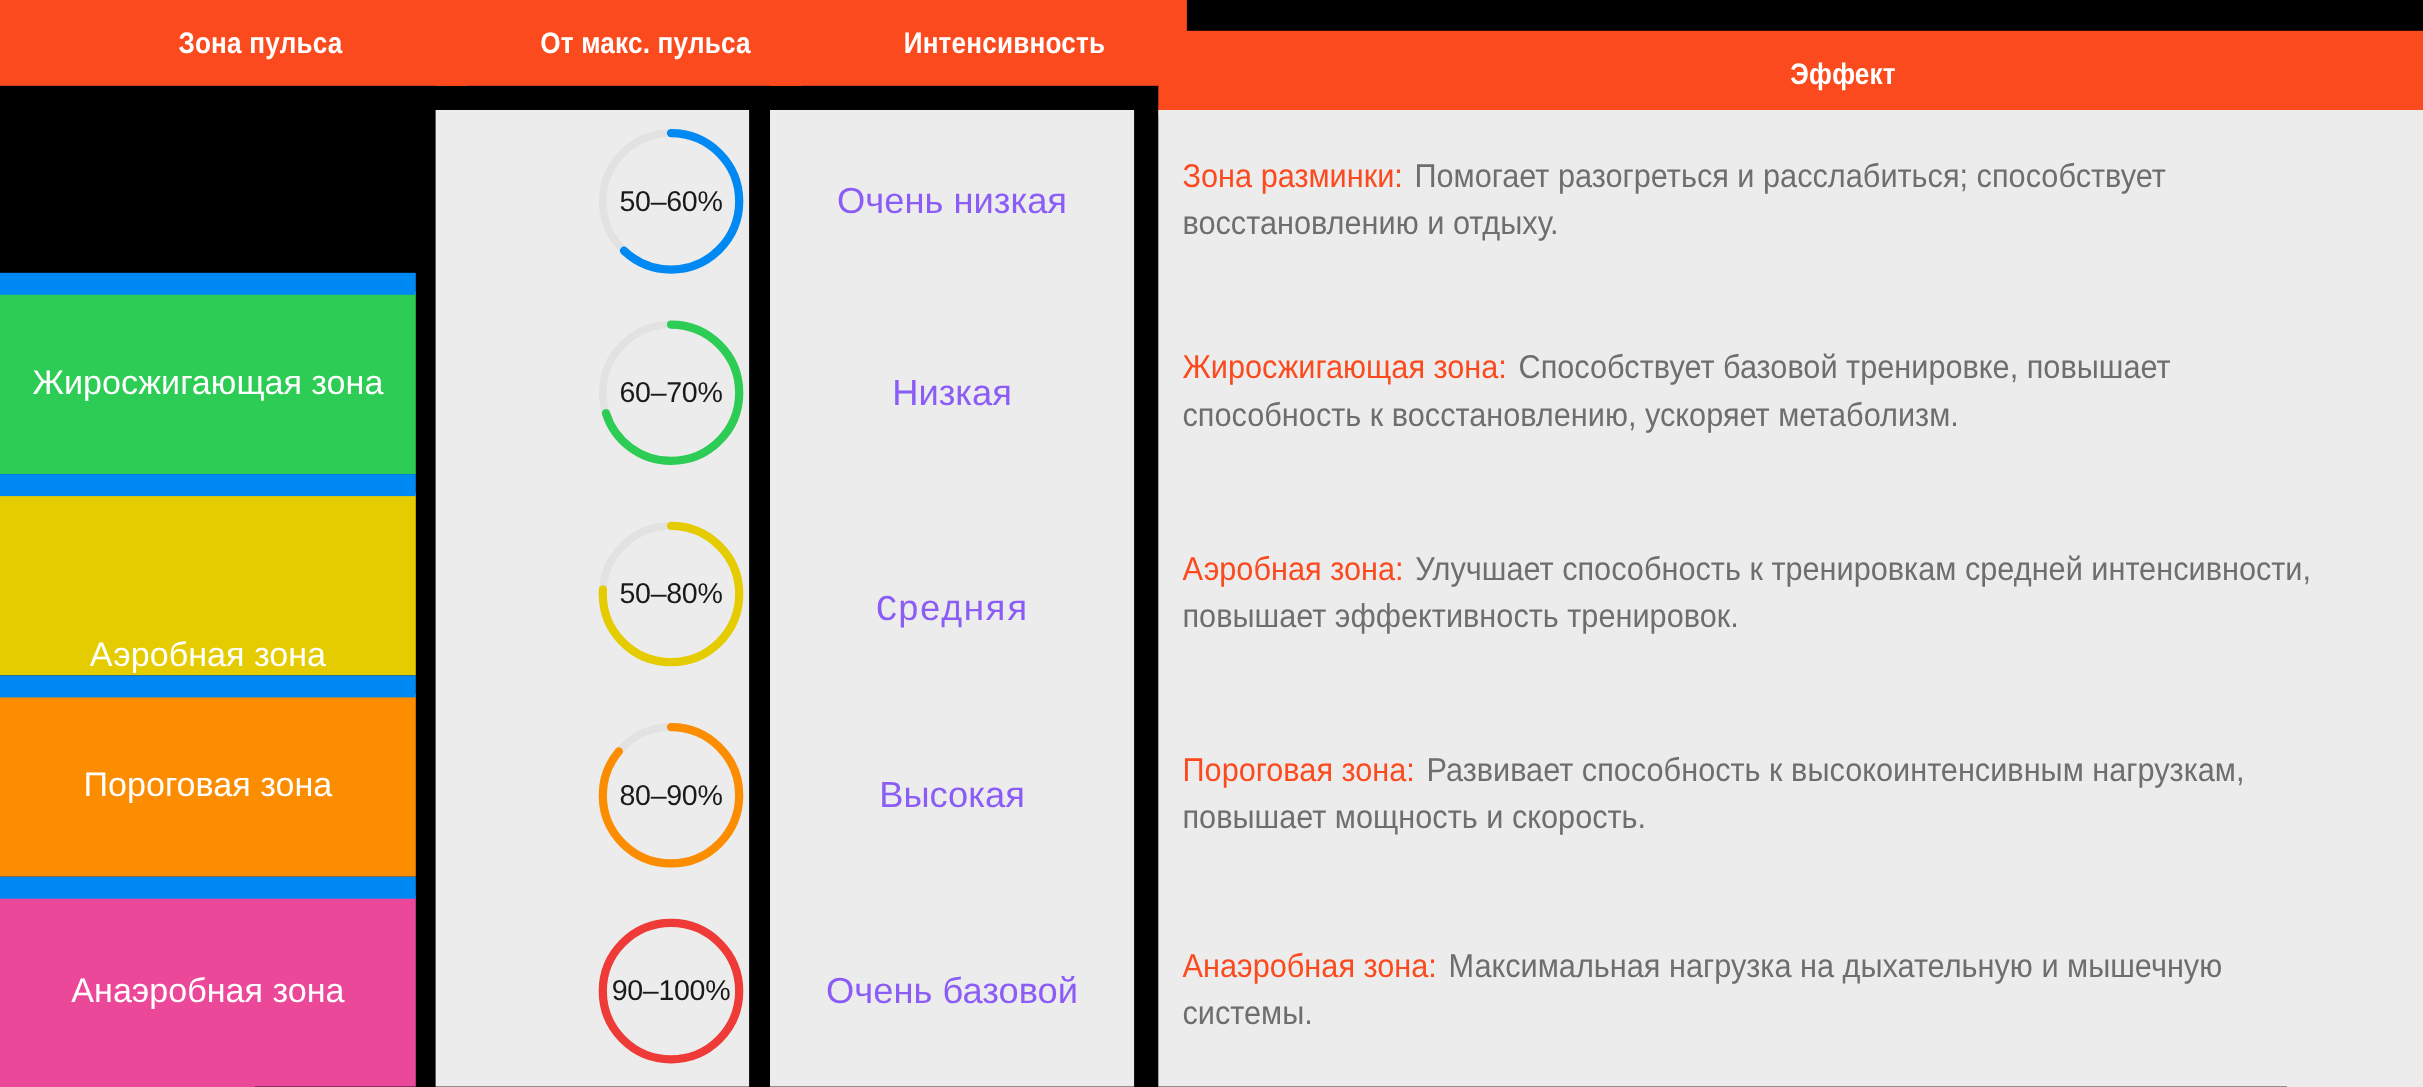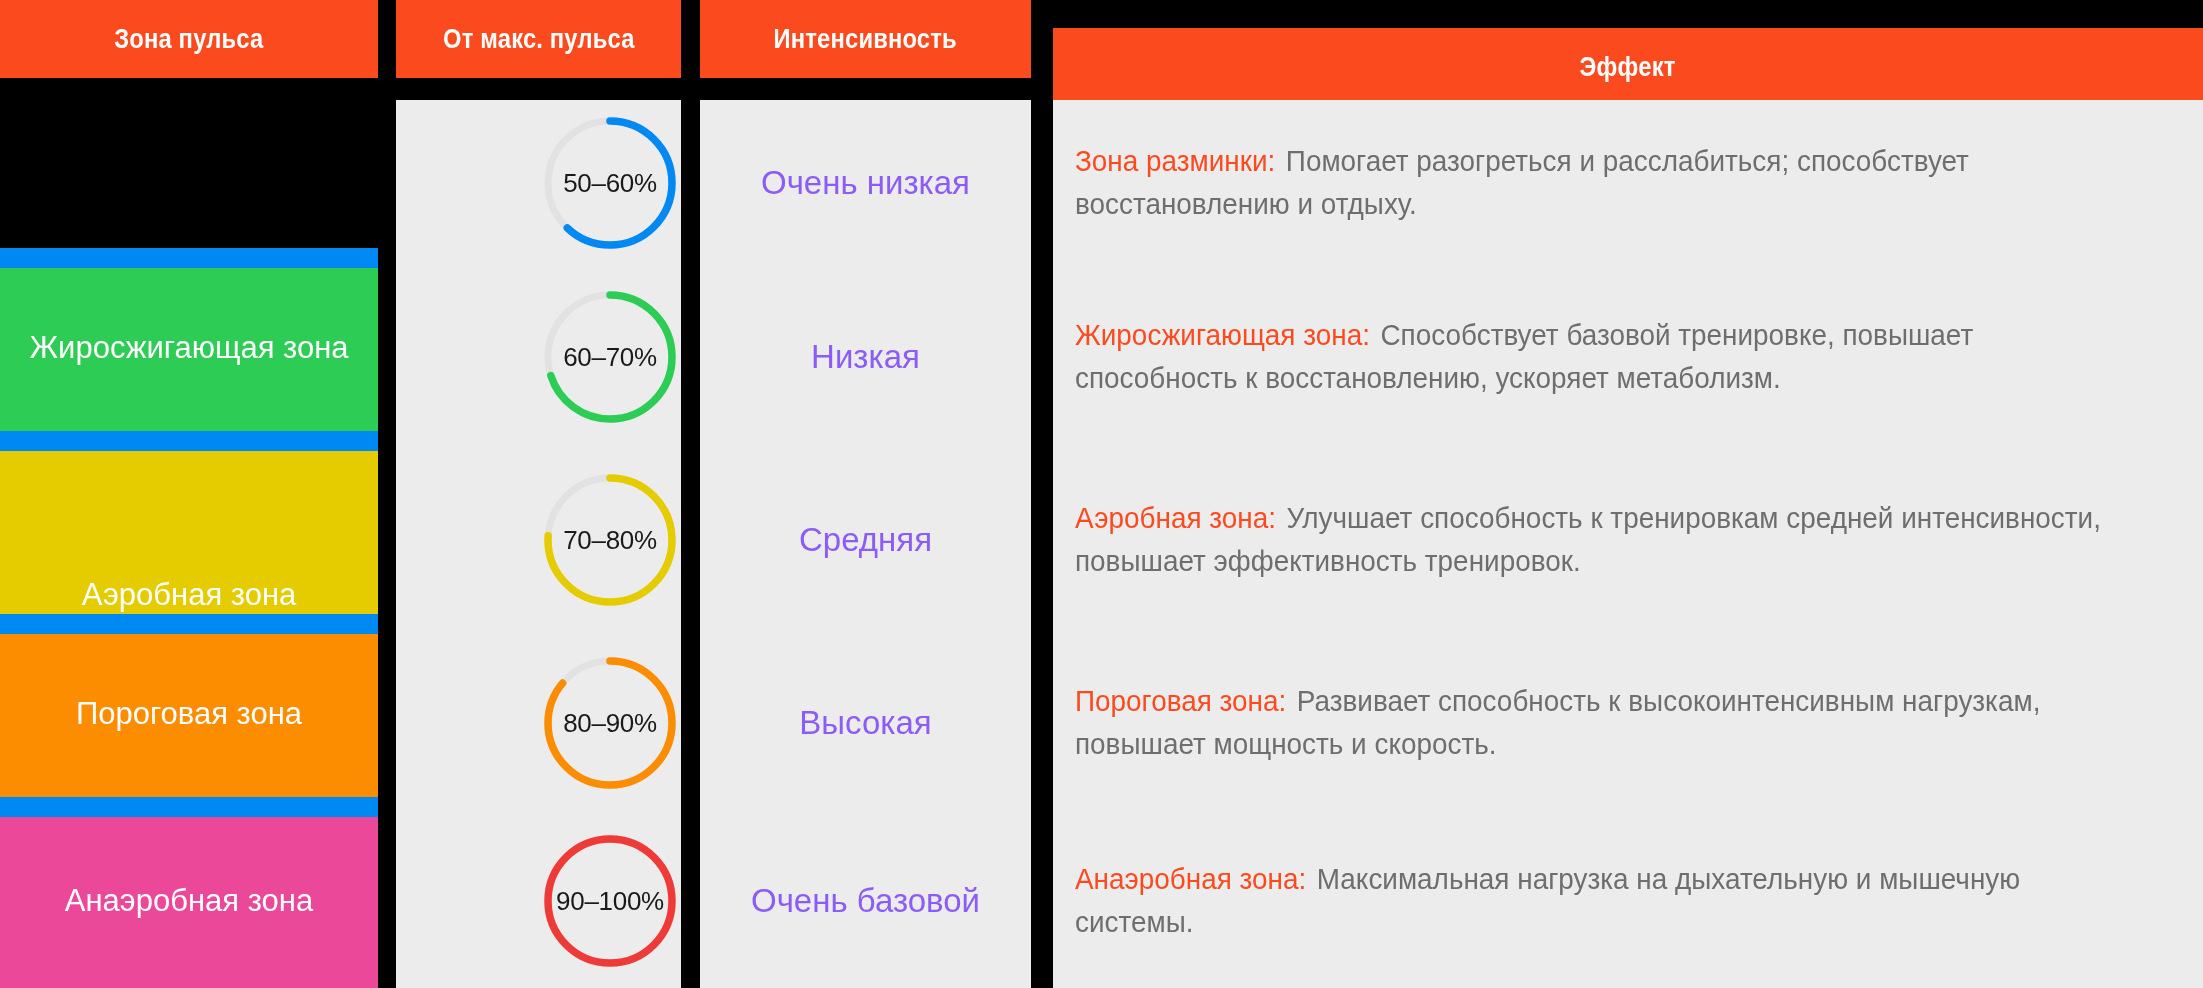--- a/index.html
+++ b/index.html
@@ -29,20 +29,21 @@
     height: 78px;
   }
   .hcell {
     position: absolute;
     top: 0;
     height: 78px;
     background: #FC4A1F;
     display: flex;
     align-items: center;
     justify-content: center;
+    padding-left: 48px;
   }
   .hcell span {
     color: #ffffff;
     font-weight: bold;
     font-size: 27px;
     font-stretch: condensed;
     letter-spacing: 0.2px;
     white-space: nowrap;
     transform: scaleX(0.88);
   }
@@ -237,21 +238,21 @@
           </svg>
           <div class="ring-label">60–70%</div>
         </div>
       </div>
       <div class="ring-cell" style="top: 348px; height: 183px;">
         <div class="ring-wrap">
           <svg viewBox="0 0 142 142">
             <circle cx="71" cy="71" r="62" fill="none" stroke="#E2E2E2" stroke-width="7"></circle>
             <circle cx="71" cy="71" r="62" fill="none" stroke="#E5CC00" stroke-width="7.5" stroke-linecap="round" stroke-dasharray="296.0636916743021 93.49379737083223" transform="rotate(-90 71 71)"></circle>
           </svg>
-          <div class="ring-label">70–80%</div>
+          <div class="ring-label">50–80%</div>
         </div>
       </div>
       <div class="ring-cell" style="top: 531px; height: 183px;">
         <div class="ring-wrap">
           <svg viewBox="0 0 142 142">
             <circle cx="71" cy="71" r="62" fill="none" stroke="#E2E2E2" stroke-width="7"></circle>
             <circle cx="71" cy="71" r="62" fill="none" stroke="#FC8C00" stroke-width="7.5" stroke-linecap="round" stroke-dasharray="335.01944057881553 54.5380484663188" transform="rotate(-90 71 71)"></circle>
           </svg>
           <div class="ring-label">80–90%</div>
         </div>
@@ -267,21 +268,21 @@
       </div>
     </div>
 
   <div class="col-intensity" id="col-intensity">
       <div class="intensity-cell" style="top: 0px; height: 165px;">
         <span>Очень низкая</span>
       </div>
       <div class="intensity-cell" style="top: 165px; height: 183px;">
         <span>Низкая</span>
       </div>
-      <div class="intensity-cell" style="top: 348px; height: 183px;">
+      <div class="intensity-cell" style="top: 364px; height: 183px; font-family: Liberation Mono, monospace;">
         <span>Средняя</span>
       </div>
       <div class="intensity-cell" style="top: 531px; height: 183px;">
         <span>Высокая</span>
       </div>
       <div class="intensity-cell" style="top: 714px; height: 174px;">
         <span>Очень базовой</span>
       </div>
     </div>
 

